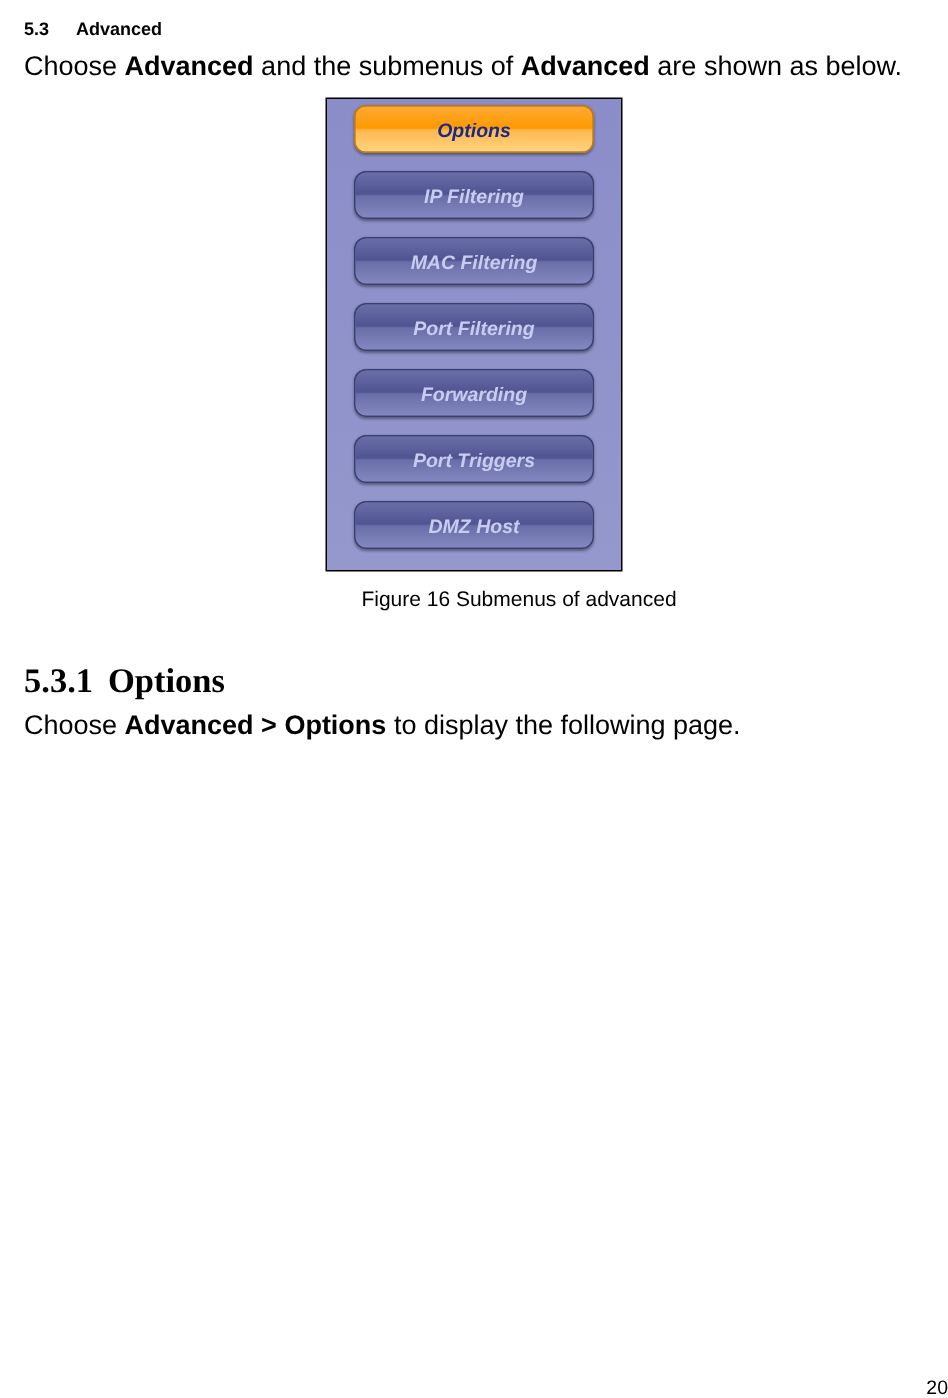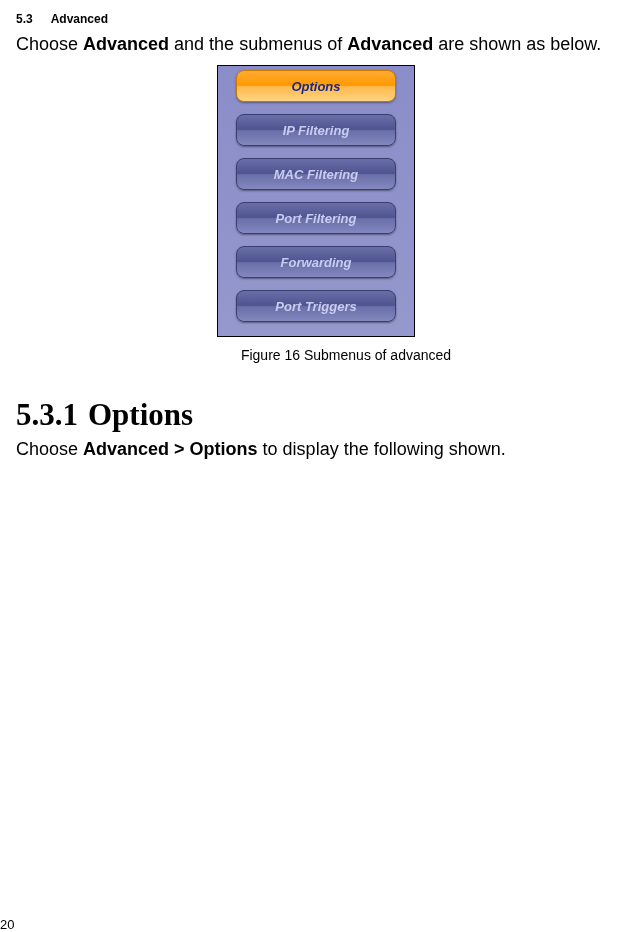--- a/index.html
+++ b/index.html
@@ -74,34 +74,34 @@
       background: linear-gradient(to bottom, #6a6ea8 0%, #4f5390 48%, #6a6ea8 52%, #8488c0 100%);
       color: #c8ccf0;
       border: 1px solid #3a3e70;
     }
     .figure-caption {
       font-size: 14px;
       margin: 10px 0 0 60px;
       align-self: center;
     }
     .subsection-heading {
-      font-size: 31px;
+      font-size: 23px;
       font-weight: bold;
       margin: 34px 0 6px 0;
       font-family: "Times New Roman", serif;
     }
     .subsection-number {
       margin-right: 10px;
     }
     .page-number {
       position: absolute;
       bottom: 12px;
       left: 0;
       right: 0;
-      text-align: left;
+      text-align: right;
       font-size: 13px;
     }
   </style>
 </head>
 <body>
 
 <div class="page">
 
   <div class="section-heading">
     <span class="section-number">5.3</span><span>Advanced</span>
@@ -124,26 +124,29 @@
       </div>
       <div class="menu-button menu-button-inactive">
         <span>Port Filtering</span>
       </div>
       <div class="menu-button menu-button-inactive">
         <span>Forwarding</span>
       </div>
       <div class="menu-button menu-button-inactive">
         <span>Port Triggers</span>
       </div>
+      <div class="menu-button menu-button-inactive">
+        <span>DMZ Host</span>
+      </div>
     </div>
     <div class="figure-caption">Figure 16 Submenus of advanced</div>
   </div>
 
   <div class="subsection-heading">
     <span class="subsection-number">5.3.1</span><span>Options</span>
   </div>
 
   <div class="body-text">
-    <span>Choose </span><span class="bold">Advanced &gt; Options</span><span> to display the following shown.</span>
+    <span>Choose </span><span class="bold">Advanced &gt; Options</span><span> to display the following page.</span>
   </div>
 
   <div class="page-number">20</div>
 </div>
 
 </body></html>

